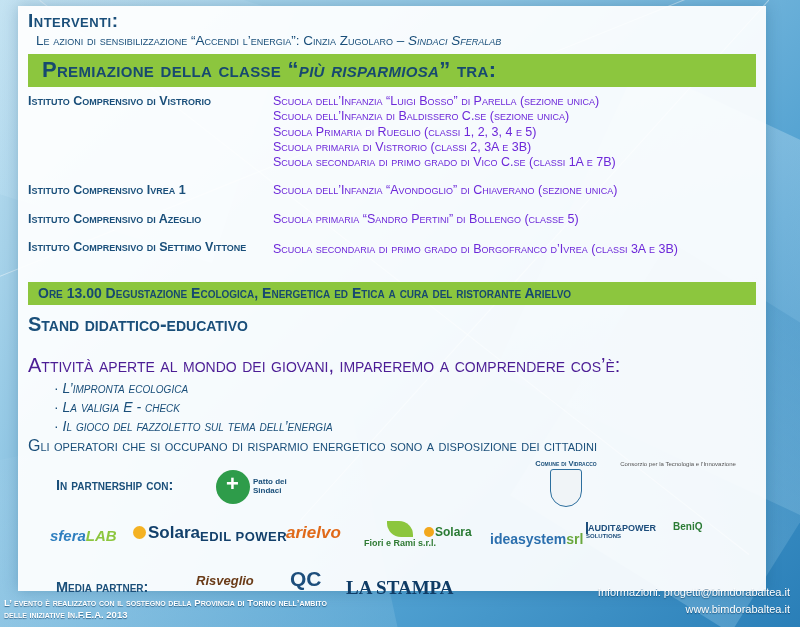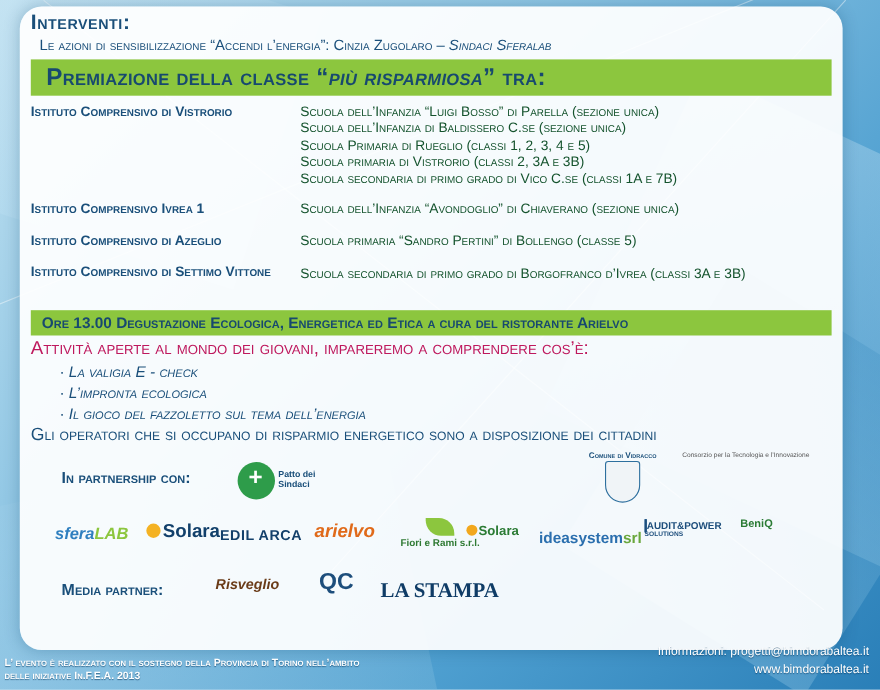--- a/index.html
+++ b/index.html
@@ -26,21 +26,20 @@
   .bg-line { position:absolute; background: rgba(255,255,255,.45); height:1px; transform-origin: 0 0; }
 
   .sheet {
     position: absolute;
     left: 18px; top: 6px;
     width: 748px; height: 585px;
     background: rgba(255,255,255,.93);
     box-shadow: 0 0 14px rgba(0,60,100,.25);
     padding: 4px 10px 0 10px;
     z-index: 5;
-    border-radius: 20px;
   }
 
   h1.head-1 {
     margin: 0;
     font-size: 19px;
     letter-spacing: .5px;
     color: #1a4f7a;
     font-variant: small-caps;
     font-weight: bold;
   }
@@ -72,45 +71,45 @@
   }
   table.schools td { vertical-align: top; padding: 1px 0; }
   td.inst {
     width: 245px;
     color: #1a4f7a;
     font-weight: bold;
     font-variant: small-caps;
     font-size: 12.5px;
     padding-left: 28px;
   }
-  td.list { color: #14532d; font-variant: small-caps; font-size: 12.5px; }
+  td.list { color: #6d28d9; font-variant: small-caps; font-size: 12.5px; }
   td.list div { line-height: 1.22; }
 
   .band-ore {
     margin-top: 24px;
     background: #8cc63e;
     padding: 3px 6px 4px 10px;
     color: #17496f;
     font-size: 14px;
     font-variant: small-caps;
     font-weight: bold;
   }
 
   h2.head-2 {
     margin: 8px 0 0 0;
     font-size: 20px;
     color: #1a4f7a;
     font-weight: bold;
     font-variant: small-caps;
   }
   .line-2 {
-    color: #be185d;
-    font-size: 17px;
-    font-variant: small-caps;
-    margin-top: 2px;
+    color: #4c1d95;
+    font-size: 20px;
+    font-variant: small-caps;
+    margin-top: 18px;
   }
   ul.bullets {
     margin: 2px 0 0 0;
     padding-left: 26px;
     list-style: none;
     color: #1a4f7a;
     font-size: 14px;
     font-style: italic;
     font-variant: small-caps;
   }
@@ -279,24 +278,25 @@
       <td class="inst" style="padding-top:12px;">Istituto Comprensivo di  Settimo Vittone</td>
       <td class="list" style="padding-top:14px;">
         <div>Scuola secondaria di primo grado di Borgofranco d’Ivrea (classi 3A e 3B)</div>
       </td>
     </tr>
   </tbody>
     </table>
 
   <div class="band-ore">Ore 13.00 Degustazione Ecologica, Energetica ed Etica a cura del ristorante Arielvo</div>
 
+  <h2 class="head-2">Stand didattico-educativo</h2>
   <div class="line-2">Attività aperte al mondo dei giovani, impareremo a comprendere cos’è:</div>
   <ul class="bullets">
+    <li>L’impronta ecologica</li>
     <li>La valigia E - check</li>
-    <li>L’impronta ecologica</li>
     <li>Il gioco del fazzoletto sul tema dell’energia</li>
   </ul>
 
   <div class="line-3">Gli operatori che si occupano di risparmio energetico sono a disposizione dei cittadini</div>
 
 
   <div class="partners">
     <div class="lbl-partnership">In partnership con:</div>
     <div class="logo-patto">
       <div class="circ"></div>
@@ -310,21 +310,21 @@
       <div class="shield"></div>
     </div>
     <div class="logo-9a">
       <div class="cap">Consorzio per la Tecnologia e l’Innovazione</div>
     </div>
   </div>
 
   <div class="logo-row">
     <div class="logo l-sfera"><span>sfera</span><span class="b">LAB</span></div>
     <div class="logo l-solara"><span class="sun"></span><span>Solara</span></div>
-    <div class="logo l-edilarca">EDIL     ARCA</div>
+    <div class="logo l-edilarca">EDIL     POWER</div>
     <div class="logo l-arielvo">arielvo</div>
     <div class="logo l-fiori"><span class="leaf"></span><span>Fiori e Rami s.r.l.</span></div>
     <div class="logo l-solara2"><span class="dot"></span><span>Solara</span></div>
     <div class="logo l-idea"><span>ideasystem</span><span class="s">srl</span></div>
     <div class="logo l-audit"><span class="panel"></span><span>AUDIT&amp;POWER</span><div style="font-size:6px;">SOLUTIONS</div></div>
     <div class="logo l-beniq"><span class="circ"></span><span>BeniQ</span></div>
   </div>
 
   <div class="media-row">
     <div class="lbl-media">Media partner:</div>

